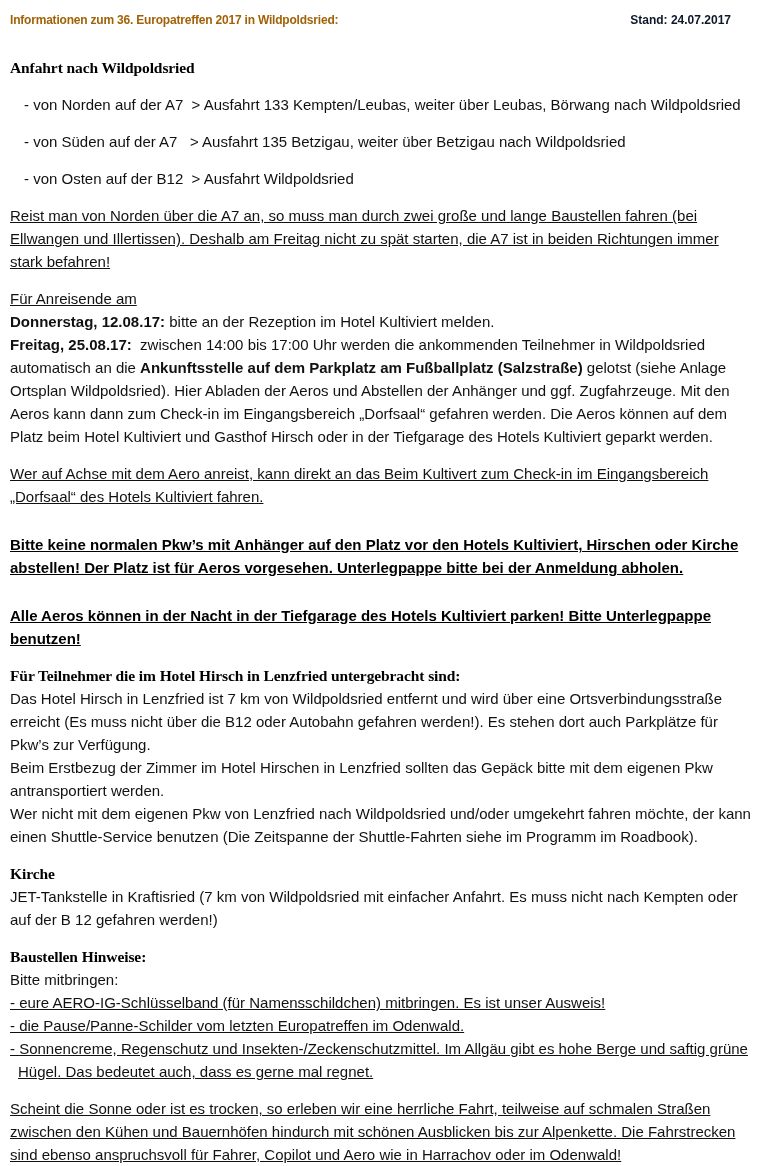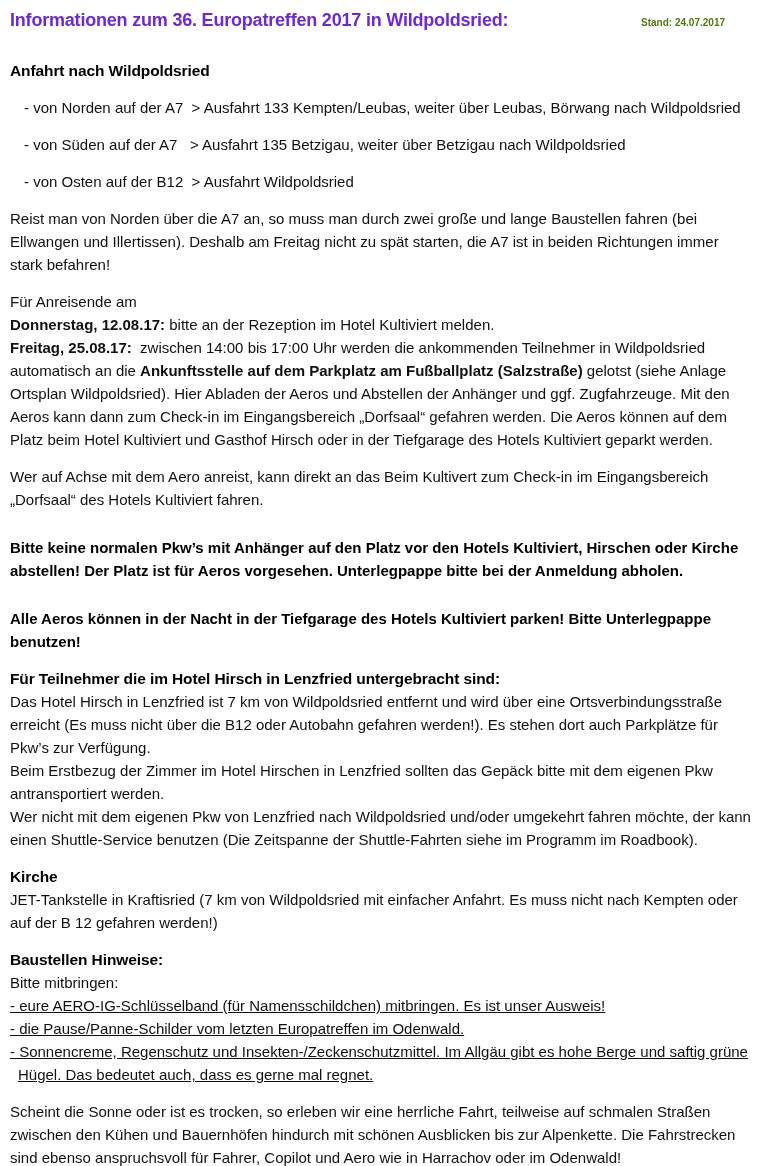--- a/index.html
+++ b/index.html
@@ -15,44 +15,45 @@
     color: #111111;
     overflow: hidden;
   }
   .header-row {
     display: flex;
     align-items: baseline;
     margin: 0 0 0 0;
     line-height: 28px;
   }
   .doc-title {
-    font-size: 18px;
+    font-size: 12px;
     font-weight: 700;
     margin: 0;
-    color: #6d28d9;
+    color: #a16207;
     letter-spacing: -0.2px;
   }
   .stand-date {
     font-weight: 700;
-    font-size: 10px;
+    font-size: 12px;
     margin-left: auto;
-    margin-right: 30px;
+    margin-right: 24px;
     white-space: nowrap;
-    color: #4d7c0f;
+    color: #0f172a;
   }
   .section-heading {
     font-size: 15.5px;
     font-weight: 700;
     margin: 14px 0 0 0;
     line-height: 23px;
     color: #000000;
     letter-spacing: -0.1px;
+    font-family: Liberation Serif, serif;
   }
   .section-heading.first { margin-top: 22px; }
-  .para { margin: 14px 0 0 0; }
+  .para { margin: 14px 0 0 0; text-decoration: underline; }
   .flow { margin: 0; }
   .b { font-weight: 700; }
   .bold-para { font-weight: 700; color: #000000; margin-top: 25px; }
   .route-line { margin: 14px; white-space: pre-wrap; }
   .bullet {
     margin: 0;
     padding-left: 8px;
     text-indent: -8px;
     text-decoration: underline;
   }

